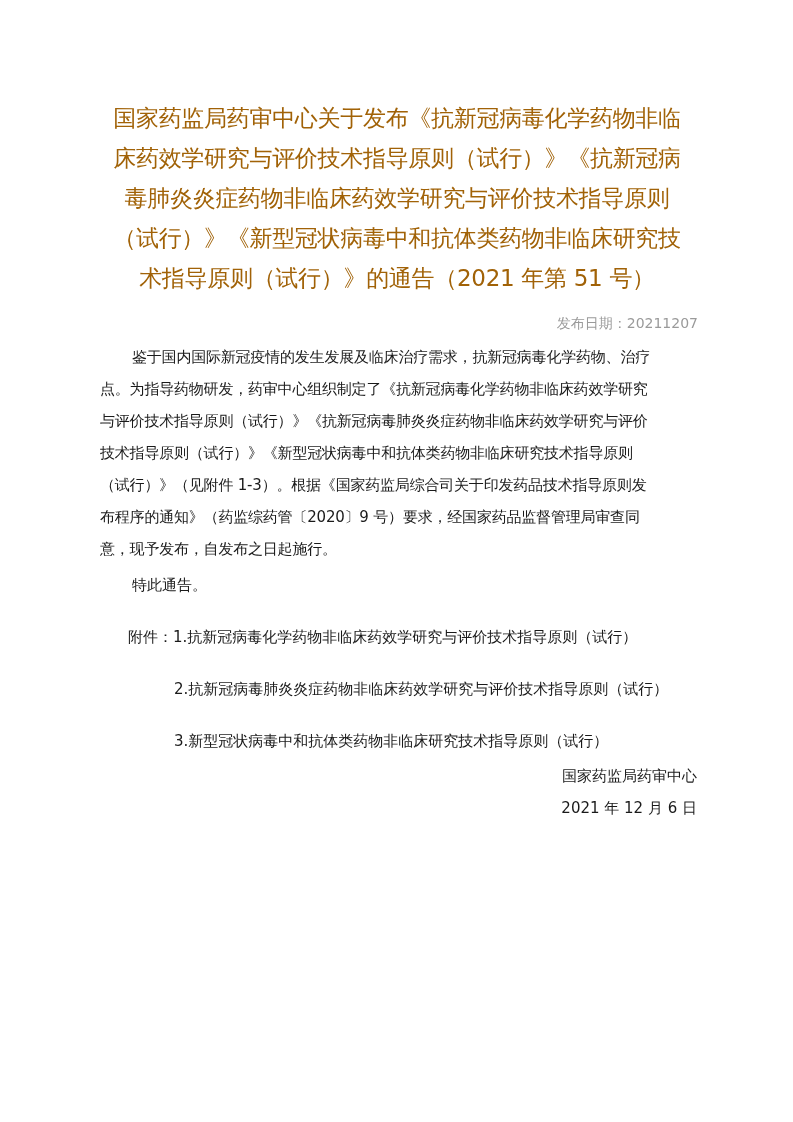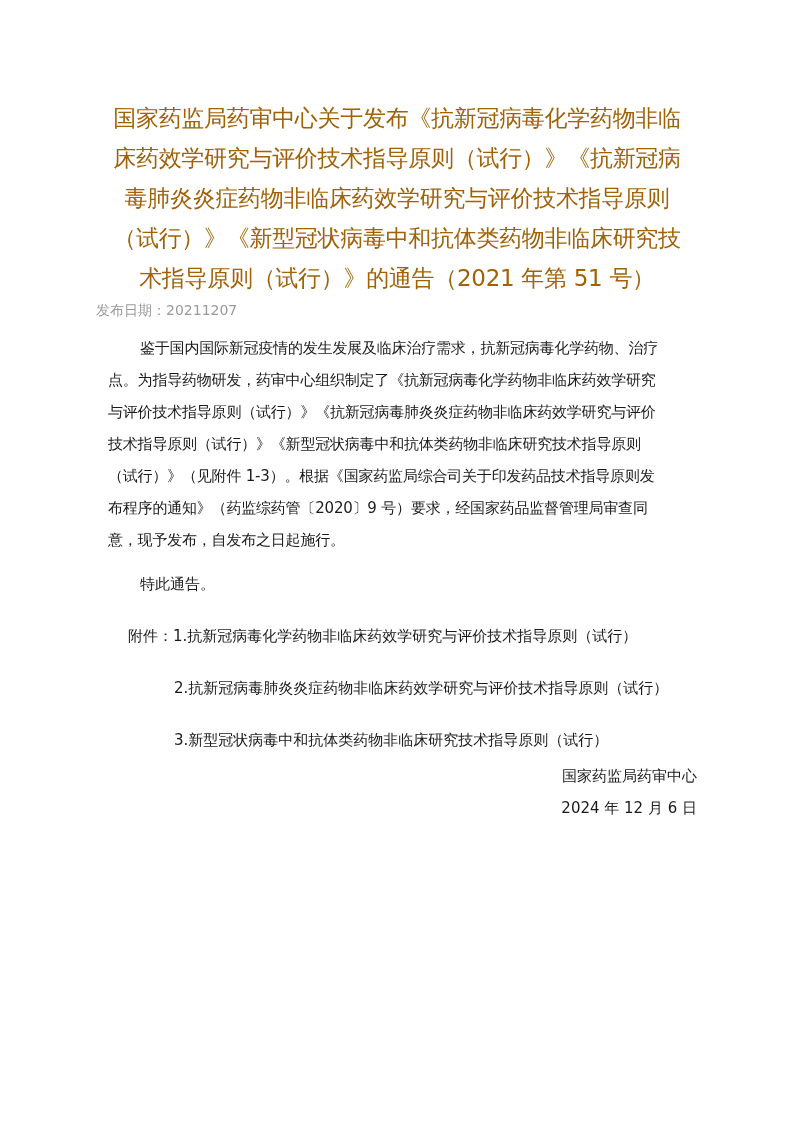--- a/index.html
+++ b/index.html
@@ -1,23 +1,23 @@
 <!DOCTYPE html>
 <html><head>
 <meta charset="utf-8">
 <style>
   html, body { margin:0; padding:0; background:#ffffff; }
   body { width:793px; height:1122px; position:relative; overflow:hidden;
          font-family:"DejaVu Sans","Liberation Sans",sans-serif; color:#1a1a1a; }
   .page { position:absolute; left:96px; top:98px; width:602px; }
   .title { text-align:center; font-size:23px; line-height:40px; margin:0; color:#a16207; font-weight:normal; letter-spacing:-0.3px; }
   .title span { display:block; white-space:nowrap; }
-  .date { text-align:left; font-size:14px; color:#9a9a9a; line-height:20px; margin-top:2px; }
+  .date { text-align:right; font-size:14px; color:#9a9a9a; line-height:20px; margin-top:15px; }
   .body { margin-top:8px; font-size:15px; line-height:32px; }
-  .body p { margin:12px; }
+  .body p { margin:4px; }
   .line { display:block; white-space:nowrap; letter-spacing:-0.2px; }
   .indent { padding-left:32px; }
   .att-line { display:block; white-space:nowrap;margin-top:20px; }
   .att-first { padding-left:32px; }
   .att-sub { padding-left:78px; }
   .sign { position:absolute; right:96px; top:760px; text-align:right; font-size:15px; line-height:32px; }
 </style>
 </head>
 <body>
 
@@ -45,14 +45,14 @@
     <div>
       <span class="att-line att-first"><span>附件：</span><span>1.抗新冠病毒化学药物非临床药效学研究与评价技术指导原则（试行）</span></span>
       <span class="att-line att-sub">2.抗新冠病毒肺炎炎症药物非临床药效学研究与评价技术指导原则（试行）</span>
       <span class="att-line att-sub">3.新型冠状病毒中和抗体类药物非临床研究技术指导原则（试行）</span>
     </div>
   </div>
 </div>
 
 <div class="sign">
   <div>国家药监局药审中心</div>
-  <div>2024 年 12 月 6 日</div>
+  <div>2021 年 12 月 6 日</div>
 </div>
 
 </body></html>

